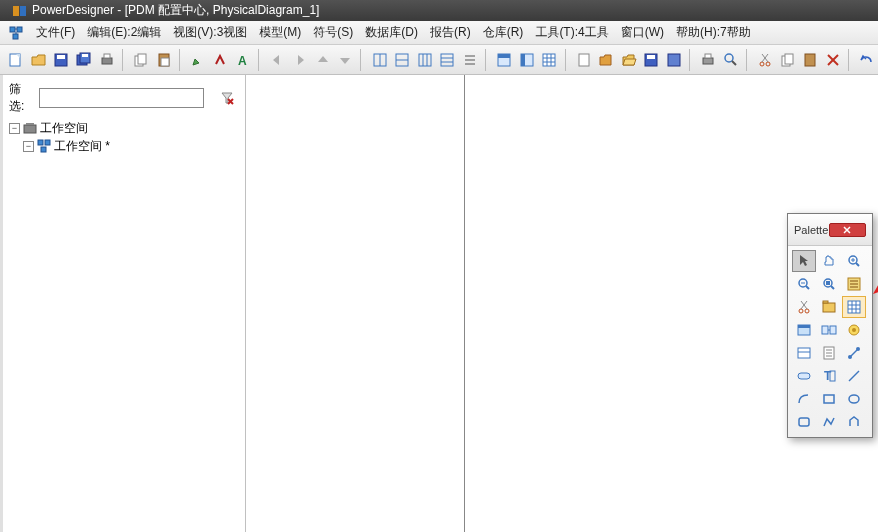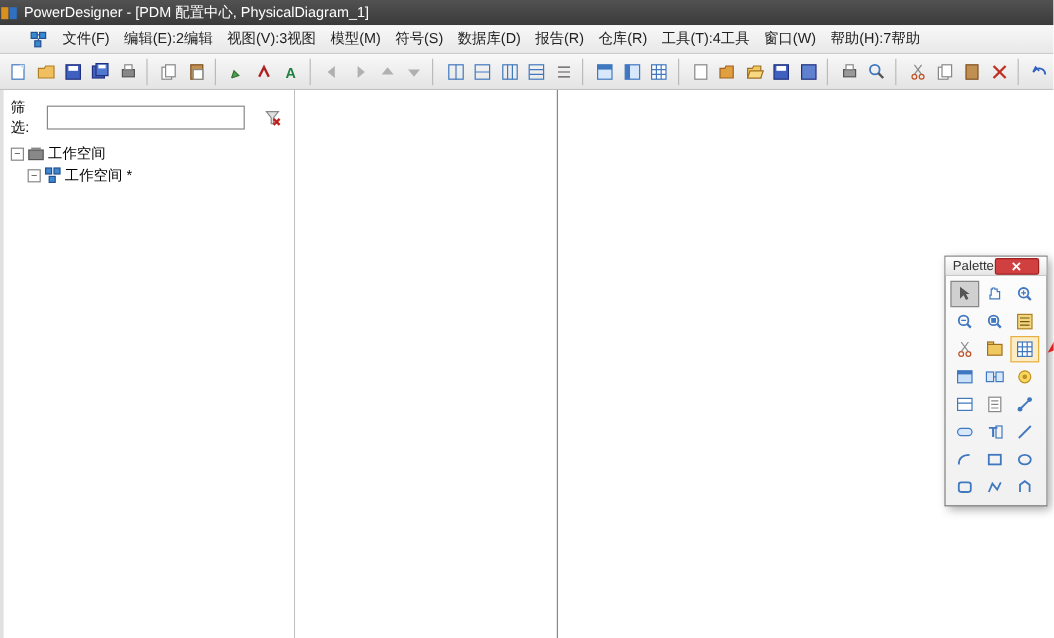--- a/index.html
+++ b/index.html
@@ -1,38 +1,38 @@
 <!DOCTYPE html>
 <html><head>
 <meta charset="utf-8">
 <style>
 * { margin: 0; padding: 0; box-sizing: border-box; font-family: "Microsoft YaHei", "SimSun", Arial, sans-serif; font-size: 12px; }
 body { width: 878px; height: 532px; background: #fff; overflow: hidden; position: relative; }
-.title-bar { height: 21px; background: linear-gradient(to bottom, #525252, #3a3a3a); color: #fff; display: flex; align-items: center; padding-left: 0; }
+.title-bar { height: 21px; background: linear-gradient(to bottom, #525252, #3a3a3a); color: #fff; display: flex; align-items: center; padding-left: 12px; }
 .title-icon { width: 16px; height: 16px; margin-right: 4px; display: inline-block; }
-.menu-bar { height: 24px; background: linear-gradient(to bottom, #f8f8f8, #e8e8e8); border-bottom: 1px solid #ccc; display: flex; align-items: center; padding-left: 24px; }
+.menu-bar { height: 24px; background: linear-gradient(to bottom, #f8f8f8, #e8e8e8); border-bottom: 1px solid #ccc; display: flex; align-items: center; padding-left: 8px; }
 .menu-icon { width: 16px; height: 16px; margin-right: 6px; }
 .menu-item { padding: 2px 6px; cursor: pointer; color: #222; }
 .toolbar { height: 30px; background: linear-gradient(to bottom, #f8f8f8, #e4e4e4); border-bottom: 1px solid #c0c0c0; display: flex; align-items: center; padding-left: 6px; gap: 2px; }
 .tool-btn { width: 22px; height: 22px; display: flex; align-items: center; justify-content: center; cursor: pointer; border: 1px solid transparent; }
 .tool-sep { width: 4px; height: 22px; border-left: 1px solid #bbb; margin: 0 3px; }
 .main-area { display: flex; height: calc(100% - 75px); }
 .left-pane { width: 246px; background: #fff; border-right: 1px solid #c0c0c0; padding: 6px; border-left: 3px solid #e0e0e0; }
 .filter-row { display: flex; align-items: center; margin-bottom: 4px; gap: 15px; }
 .filter-label { font-size: 12px; }
 .filter-input { flex: 1; height: 20px; border: 1px solid #888; padding: 0 4px; }
 .icon-btn { width: 20px; height: 20px; display: flex; align-items: center; justify-content: center; cursor: pointer; }
 .tree { margin-top: 2px; }
 .tree-node { display: flex; align-items: center; height: 18px; font-size: 12px; cursor: pointer; }
 .tree-icon { width: 14px; height: 14px; margin-right: 3px; display: inline-flex; align-items: center; justify-content: center; }
 .expander { width: 11px; height: 11px; border: 1px solid #888; display: inline-flex; align-items: center; justify-content: center; font-size: 9px; margin-right: 3px; background: #fff; cursor: pointer; color: #444; }
 .canvas-area { flex: 1; background: #fff; position: relative; }
 .canvas-divider { position: absolute; left: 218px; top: 0; bottom: 0; width: 1px; background: #878787; }
 .palette { position: absolute; left: 541px; top: 138px; width: 86px; background: linear-gradient(to bottom, #fdfdfd, #f0f0f0); border: 1px solid #7a7a7a; box-shadow: 3px 3px 8px rgba(0,0,0,0.35); }
-.palette-title { height: 16px; display: flex; align-items: center; padding: 0 6px; background: linear-gradient(to bottom, #fff, #e6e6e6); border-bottom: 1px solid #c8c8c8; }
+.palette-title { height: 32px; display: flex; align-items: center; padding: 0 6px; background: linear-gradient(to bottom, #fff, #e6e6e6); border-bottom: 1px solid #c8c8c8; }
 .palette-title span { flex: 1; font-size: 11px; color: #333; }
 .palette-close { width: 16px; height: 14px; background: #d04040; border: 1px solid #a02020; display: flex; align-items: center; justify-content: center; cursor: pointer; border-radius: 2px; }
 .palette-grid { padding: 4px; display: grid; grid-template-columns: repeat(3, 24px); gap: 1px 1px; }
 .pal-btn { width: 24px; height: 22px; display: flex; align-items: center; justify-content: center; border: 1px solid transparent; cursor: pointer; }
 .pal-btn.highlight { border: 1px solid #e5b040; background: #fdecc6; }
 .arrow-annot { position: absolute; left: 625px; top: 153px; pointer-events: none; }
 svg { display: block; }
 </style>
 </head>
 <body>

